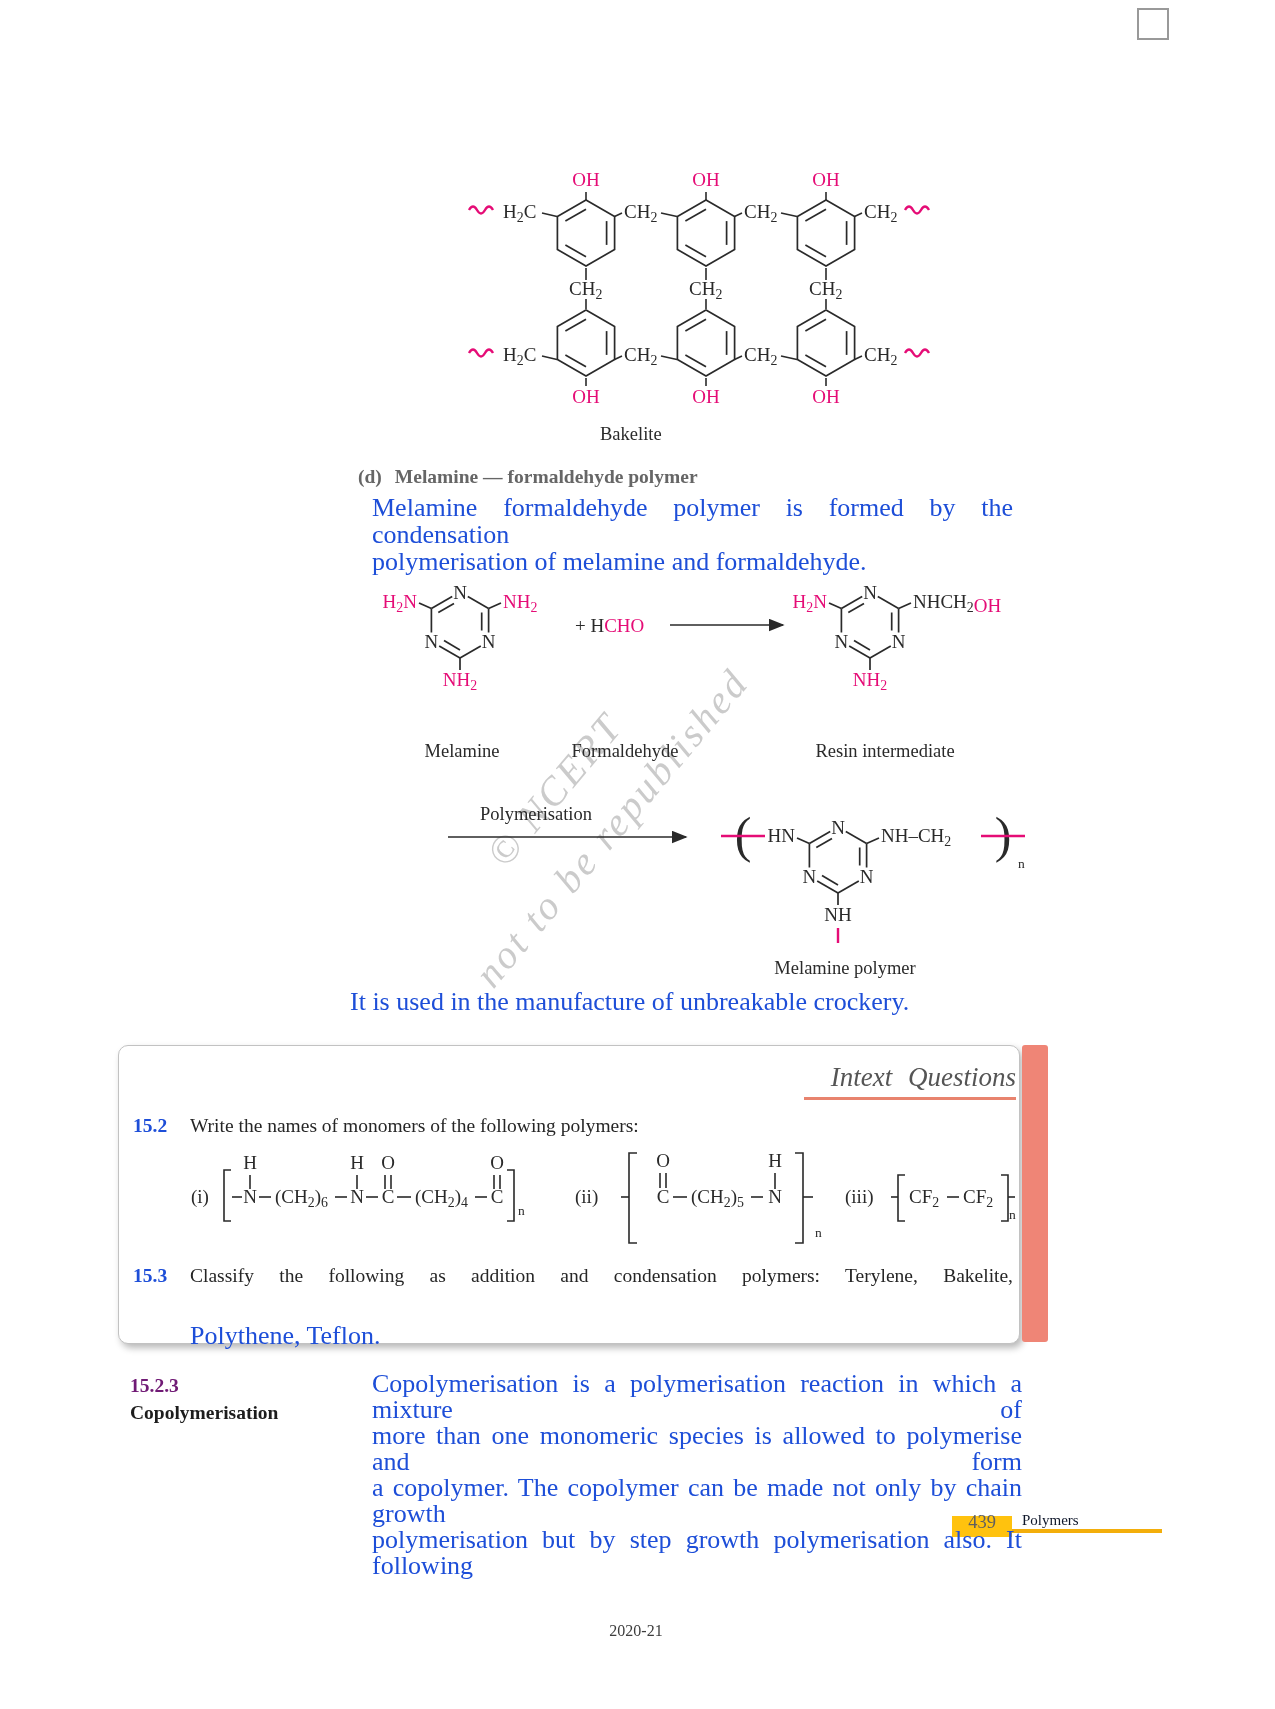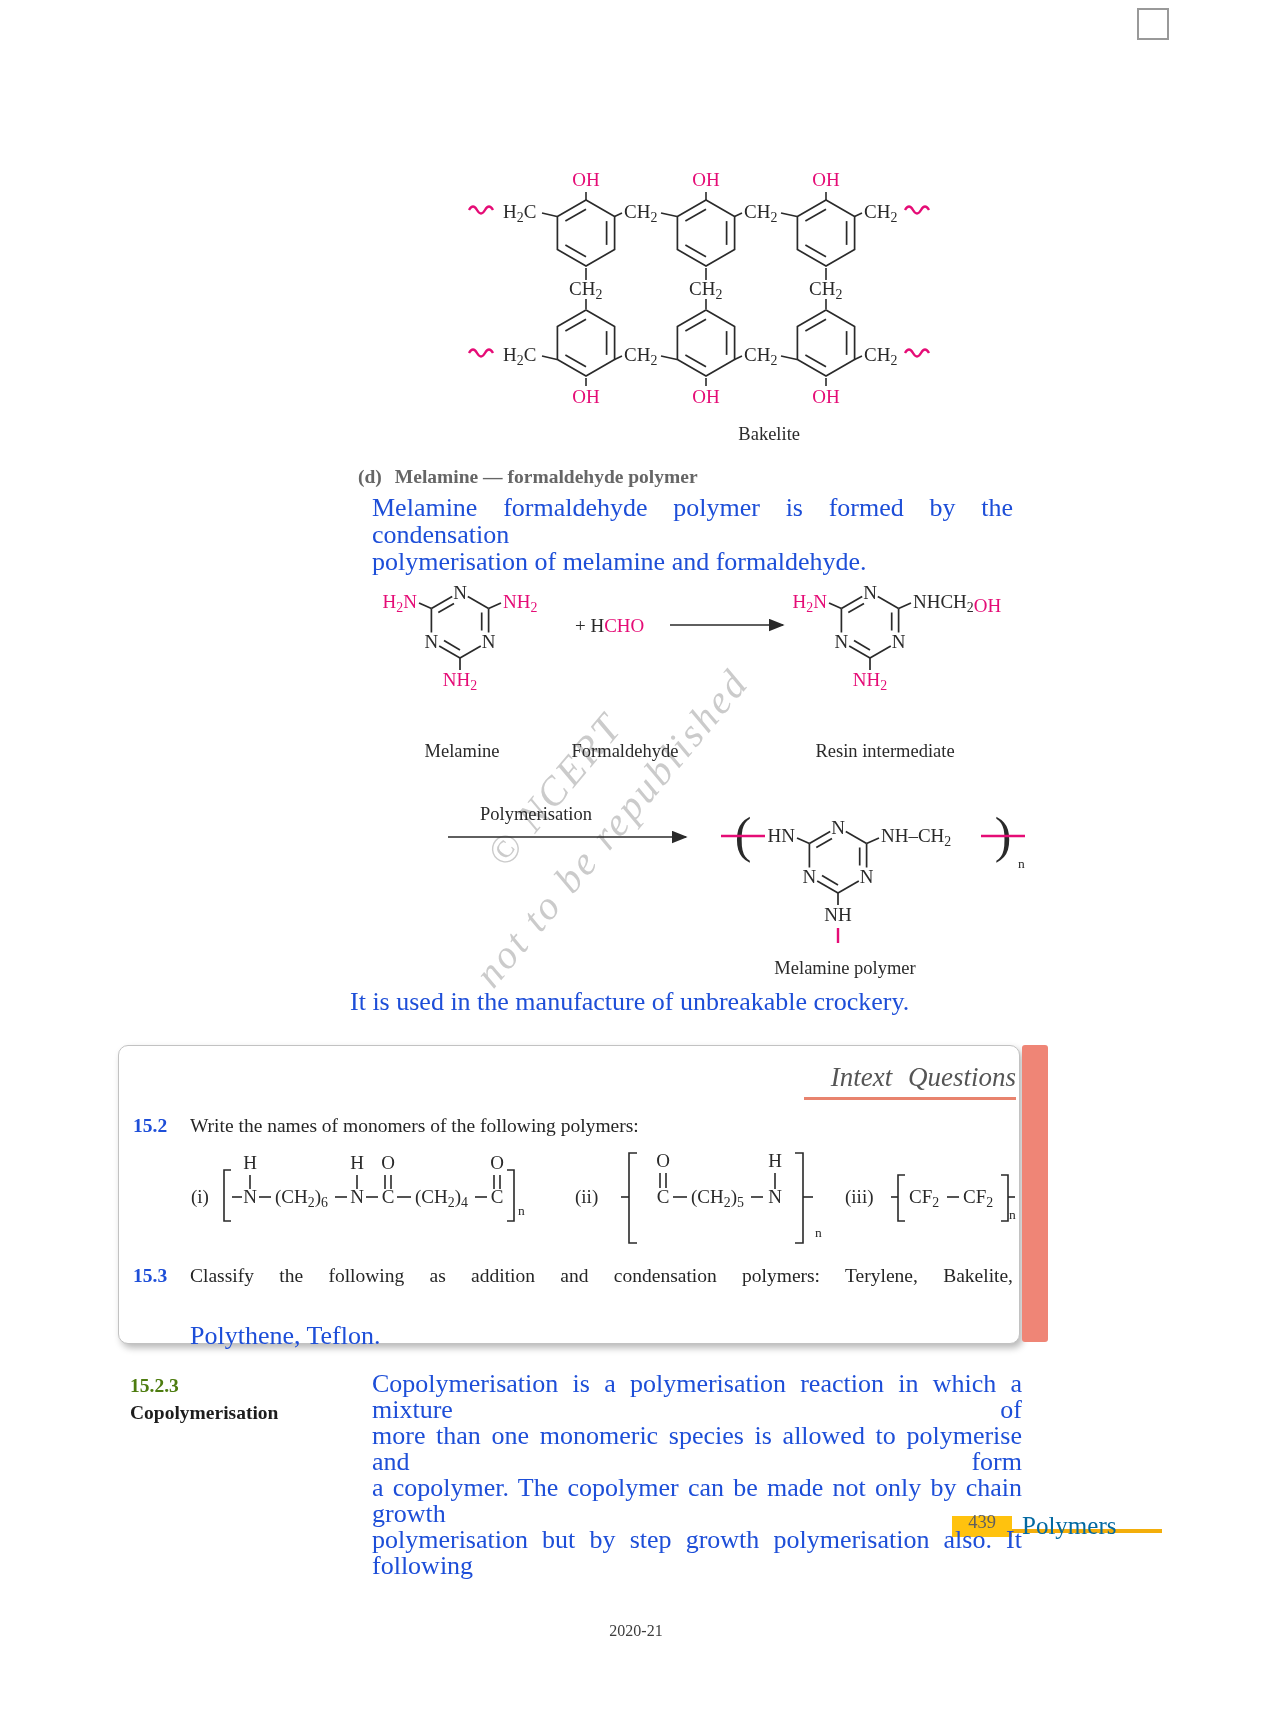--- a/index.html
+++ b/index.html
@@ -11,39 +11,39 @@
   svg .pk{fill:#E50C76;}
   svg .bond{stroke:#2a2a2a;stroke-width:1.7;fill:none;}
   svg .thin{stroke:#2a2a2a;stroke-width:1.6;fill:none;}
   svg .pinkline{stroke:#E50C76;stroke-width:2.4;fill:none;}
   svg .lbl{font-size:18.5px;}
   svg .paren{font-size:50px;}
   svg .subn{font-size:13.5px;}
   
   .body-line{font-size:26px;line-height:27px;color:#1d4ed8;}
   .just{text-align:justify;text-align-last:justify;}
-  .gray-bold{font-weight:bold;color:#4d7c0f;}
+  .gray-bold{font-weight:bold;color:#701a75;}
   .caption{font-size:18.5px;color:#2b2b2b;}
   
   .wm{color:#cbcbcb;font-style:italic;font-size:40px;letter-spacing:3px;
       transform:rotate(-50deg);text-align:center;white-space:nowrap;z-index:0;}
   
   #intext-box{left:118px;top:1045px;width:900px;height:297px;border:1.5px solid #c2c2c2;
       border-radius:10px;background:#ffffff;box-shadow:3px 4px 7px rgba(0,0,0,0.28);z-index:1;}
   #coral-bar{left:1022px;top:1045px;width:26px;height:297px;background:#EF8576;border-radius:3px;z-index:1;}
   #intext-header{left:700px;top:1062px;width:316px;text-align:right;font-style:italic;
       font-size:27px;color:#555555;word-spacing:9px;z-index:2;}
   #intext-underline{left:804px;top:1097px;width:212px;height:3px;background:#E8836E;z-index:2;}
   .q-row{display:flex;z-index:2;font-size:19.5px;line-height:27px;}
   .q-num{font-weight:bold;color:#1d4ed8;flex:0 0 57px;}
   
   #footer-yellow{left:952px;top:1516px;width:60px;height:21px;background:#FFC20E;}
   #footer-num{left:952px;top:1512px;width:60px;text-align:center;font-size:18.5px;color:#5f5f5f;}
   #footer-line{left:1012px;top:1529px;width:150px;height:3.5px;background:#F3AE0B;}
-  #footer-section{left:1022px;top:1512px;font-size:25px;color:#0369a1;}
+  #footer-section{left:1022px;top:1512px;font-size:15px;color:#0f172a;}
   #corner-box{left:1137px;top:8px;width:28px;height:28px;border:2px solid #999999;}
   #year{left:556px;top:1622px;width:160px;text-align:center;font-size:16px;color:#3d3d3d;}
   .z1{z-index:1;}
 </style>
 </head>
 <body>
 
 <div class="abs wm" style="left:415px;top:766px;width:280px;height:48px;line-height:48px;">© NCERT</div>
 <div class="abs wm" style="left:362px;top:800px;width:500px;height:56px;line-height:56px;">not to be republished</div>
 
@@ -117,21 +117,21 @@
   <text x="354" y="147"><tspan>CH</tspan><tspan dy="4" font-size="73%">2</tspan></text>
 
   <text x="48" y="213"><tspan>H</tspan><tspan dy="4" font-size="73%">2</tspan><tspan dy="-4">C</tspan></text>
   <text x="169" y="213"><tspan>CH</tspan><tspan dy="4" font-size="73%">2</tspan></text>
   <text x="289" y="213"><tspan>CH</tspan><tspan dy="4" font-size="73%">2</tspan></text>
   <text x="409" y="213"><tspan>CH</tspan><tspan dy="4" font-size="73%">2</tspan></text>
   <text x="131" y="255" text-anchor="middle" class="pk">OH</text>
   <text x="251" y="255" text-anchor="middle" class="pk">OH</text>
   <text x="371" y="255" text-anchor="middle" class="pk">OH</text>
 </svg>
-<div class="abs caption z1" style="left:600px;top:424px;width:200px;text-align:right;">Bakelite</div>
+<div class="abs caption z1" style="left:600px;top:424px;width:200px;text-align:left;">Bakelite</div>
 
 <div class="abs z1" style="left:358px;top:466px;font-size:19.5px;font-weight:bold;color:#666666;">
   <span>(d)</span><span style="margin-left:13px;">Melamine — formaldehyde polymer</span>
 </div>
 <div class="abs z1" style="left:372px;top:494px;width:641px;">
   <div class="body-line just">Melamine formaldehyde polymer is formed by the condensation</div>
   <div class="body-line">polymerisation of melamine and formaldehyde.</div>
 </div>
 
 <svg class="abs z1" style="left:370px;top:555px;" width="660" height="215" viewBox="0 0 660 215">

